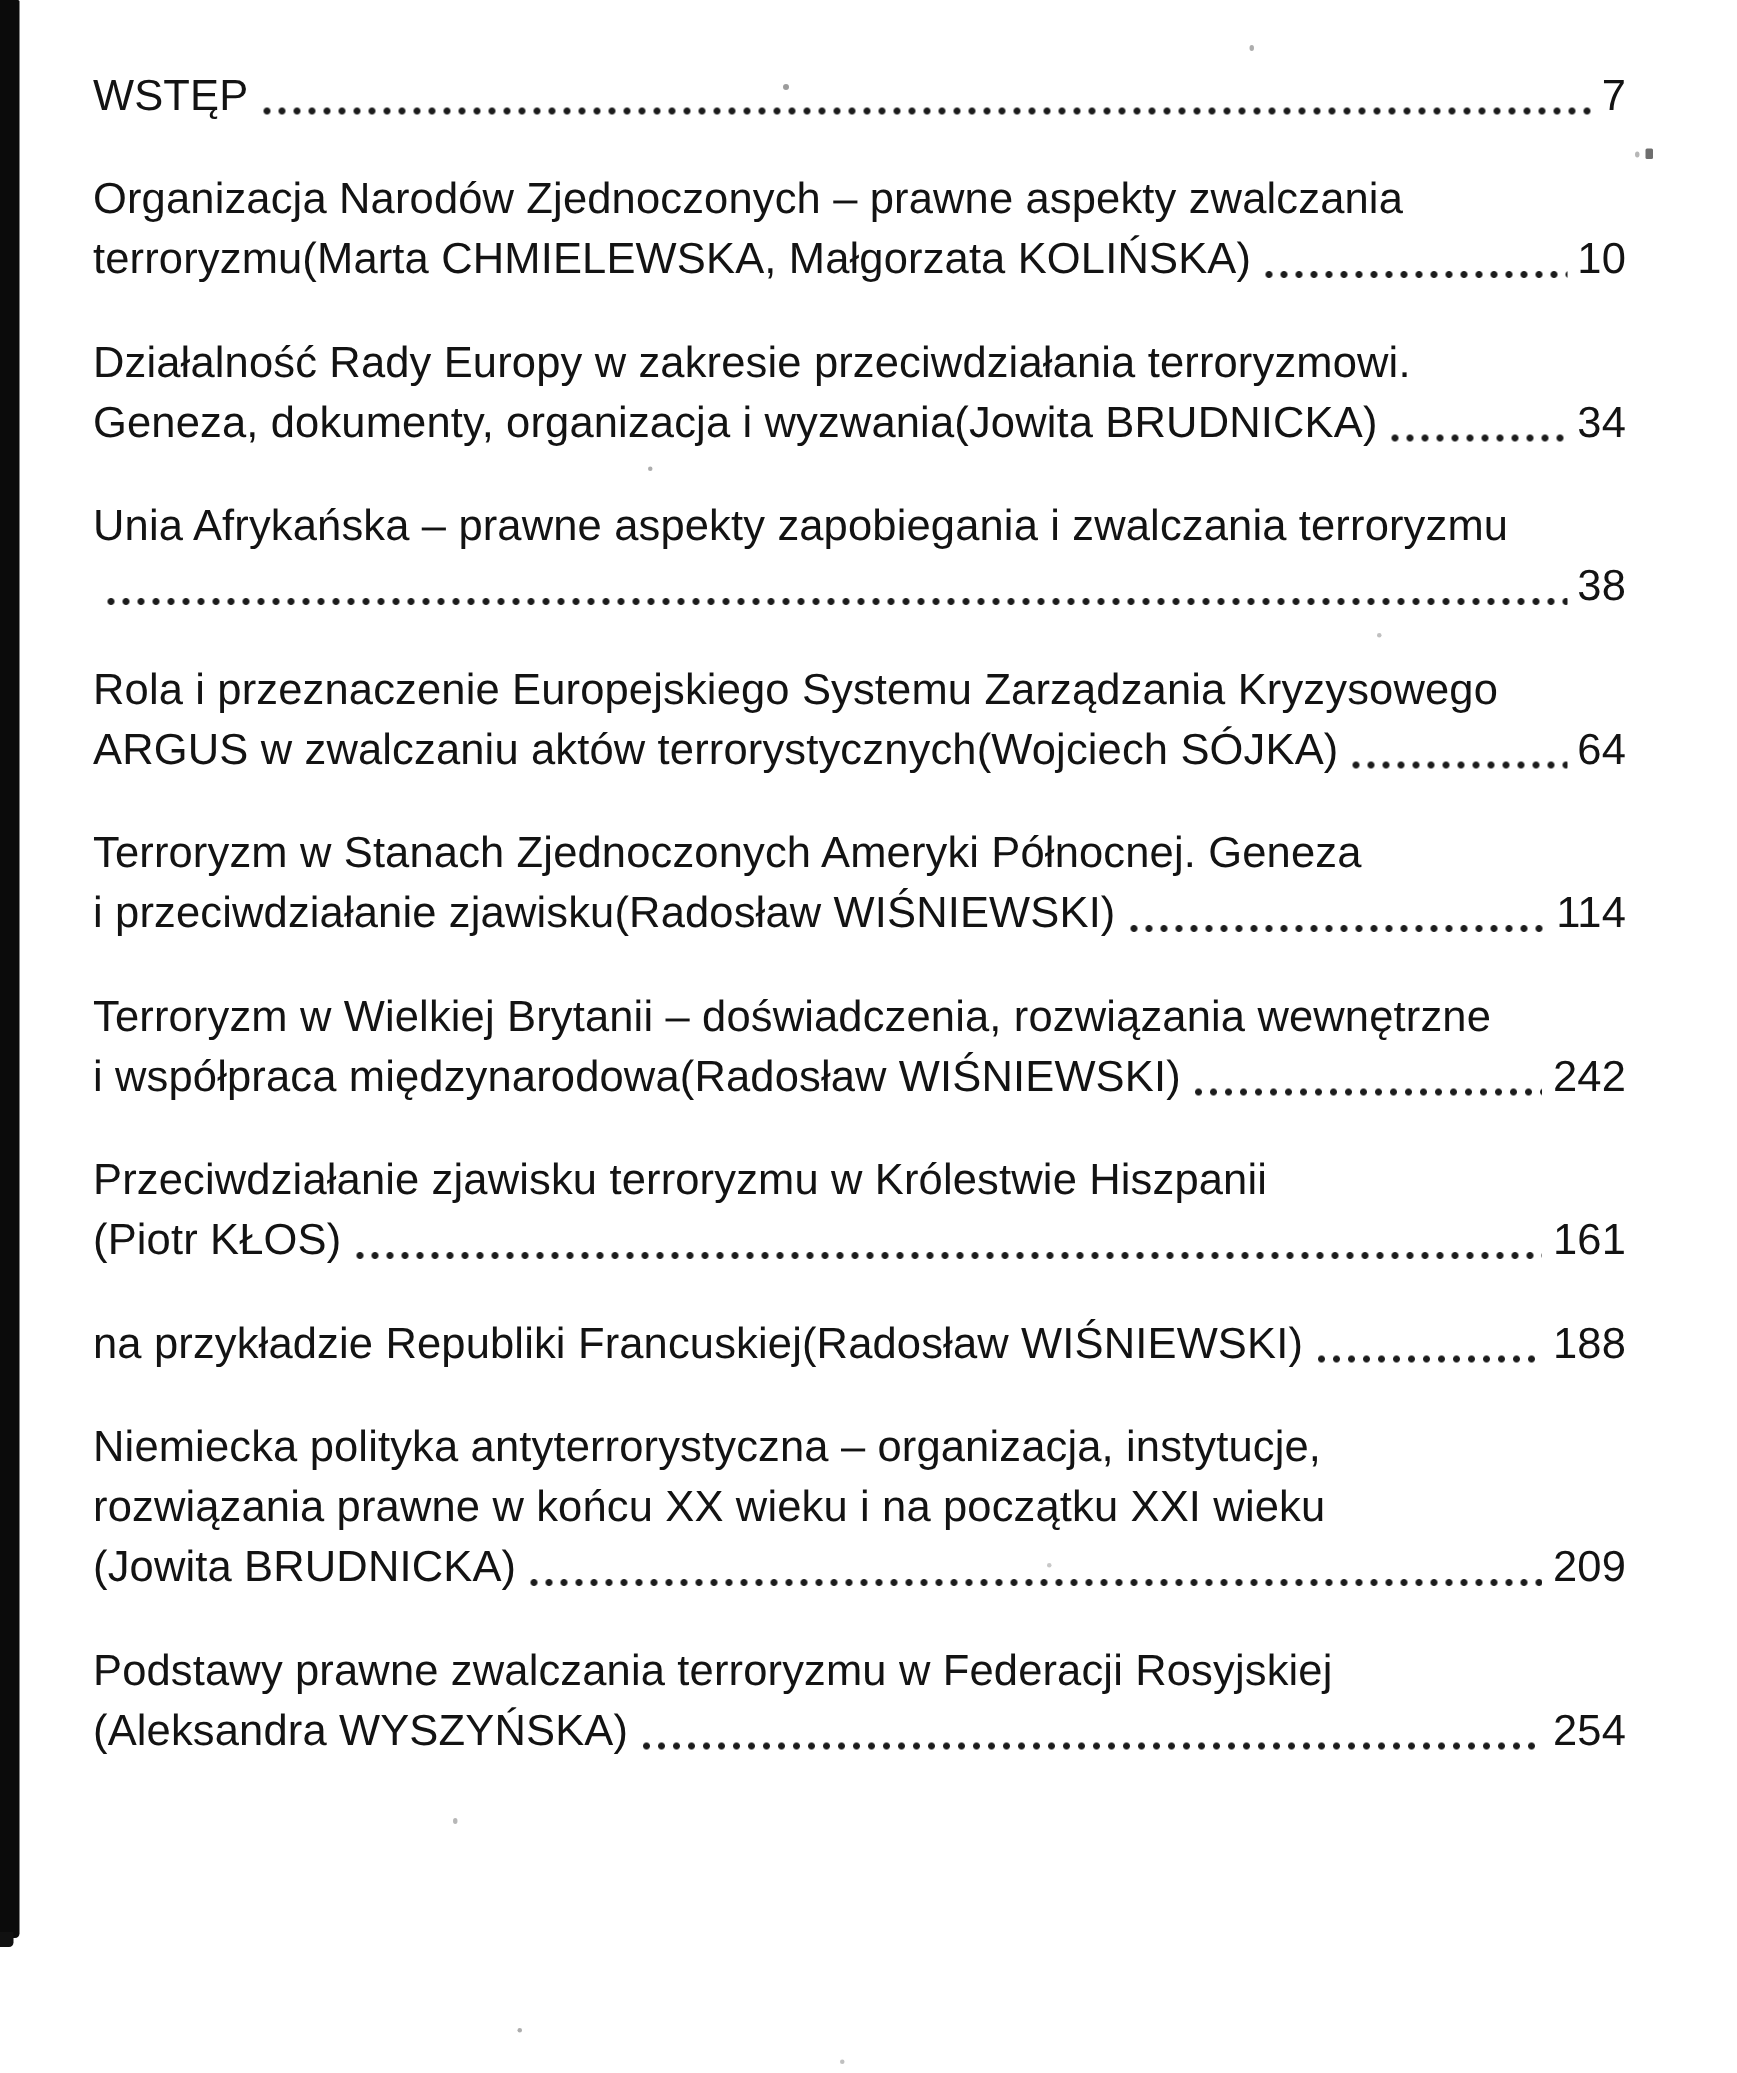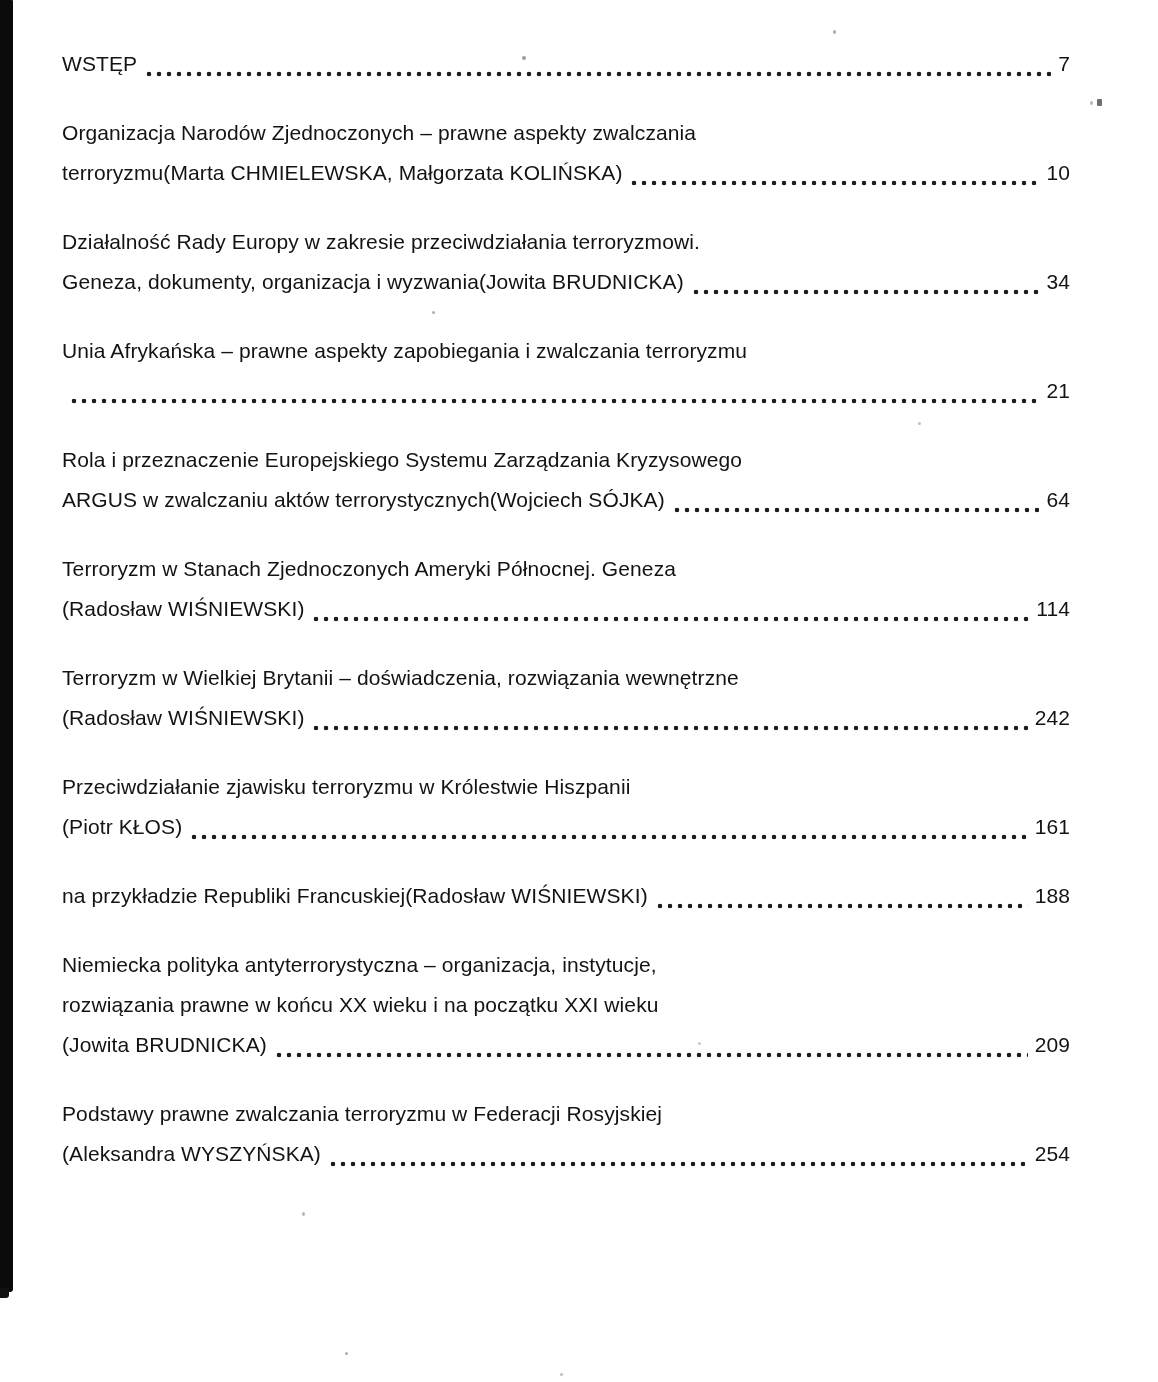--- a/index.html
+++ b/index.html
@@ -37,22 +37,22 @@
     background: #111;
     border-radius: 0 0 3px 0;
   }
   .content {
     position: absolute;
     left: 62px;
     top: 44px;
     width: 1022px;
   }
   .entry {
-    margin: 0 14px 29px 0;
-    font-size: 21px;
+    margin: 0 0 29px 0;
+    font-size: 29px;
     line-height: 40px;
     letter-spacing: 0.1px;
   }
   .title-line {
     white-space: nowrap;
   }
   .leader-line {
     display: flex;
     align-items: baseline;
     white-space: nowrap;
@@ -124,46 +124,48 @@
           <span class="tail-authors">(Jowita BRUDNICKA)</span>
         <span class="dots"></span>
         <span class="page-num">34</span>
       </div>
     </div>
 
     <div class="entry">
       <div class="title-line">Unia Afrykańska – prawne aspekty zapobiegania i zwalczania terroryzmu</div>
         <div class="leader-line">
         <span class="dots"></span>
-        <span class="page-num">21</span>
+        <span class="page-num">38</span>
       </div>
     </div>
 
     <div class="entry">
       <div class="title-line">Rola i przeznaczenie Europejskiego Systemu Zarządzania Kryzysowego</div>
         <div class="leader-line">
         <span class="tail-text">ARGUS w zwalczaniu aktów terrorystycznych </span>
           <span class="tail-authors">(Wojciech SÓJKA)</span>
         <span class="dots"></span>
         <span class="page-num">64</span>
       </div>
     </div>
 
     <div class="entry">
       <div class="title-line">Terroryzm w Stanach Zjednoczonych Ameryki Północnej. Geneza</div>
         <div class="leader-line">
+        <span class="tail-text">i przeciwdziałanie zjawisku </span>
           <span class="tail-authors">(Radosław WIŚNIEWSKI)</span>
         <span class="dots"></span>
         <span class="page-num">114</span>
       </div>
     </div>
 
     <div class="entry">
       <div class="title-line">Terroryzm w Wielkiej Brytanii – doświadczenia, rozwiązania wewnętrzne</div>
         <div class="leader-line">
+        <span class="tail-text">i współpraca międzynarodowa </span>
           <span class="tail-authors">(Radosław WIŚNIEWSKI)</span>
         <span class="dots"></span>
         <span class="page-num">242</span>
       </div>
     </div>
 
     <div class="entry">
       <div class="title-line">Przeciwdziałanie zjawisku terroryzmu w Królestwie Hiszpanii</div>
         <div class="leader-line">
         <span class="tail-authors">(Piotr KŁOS)</span>

